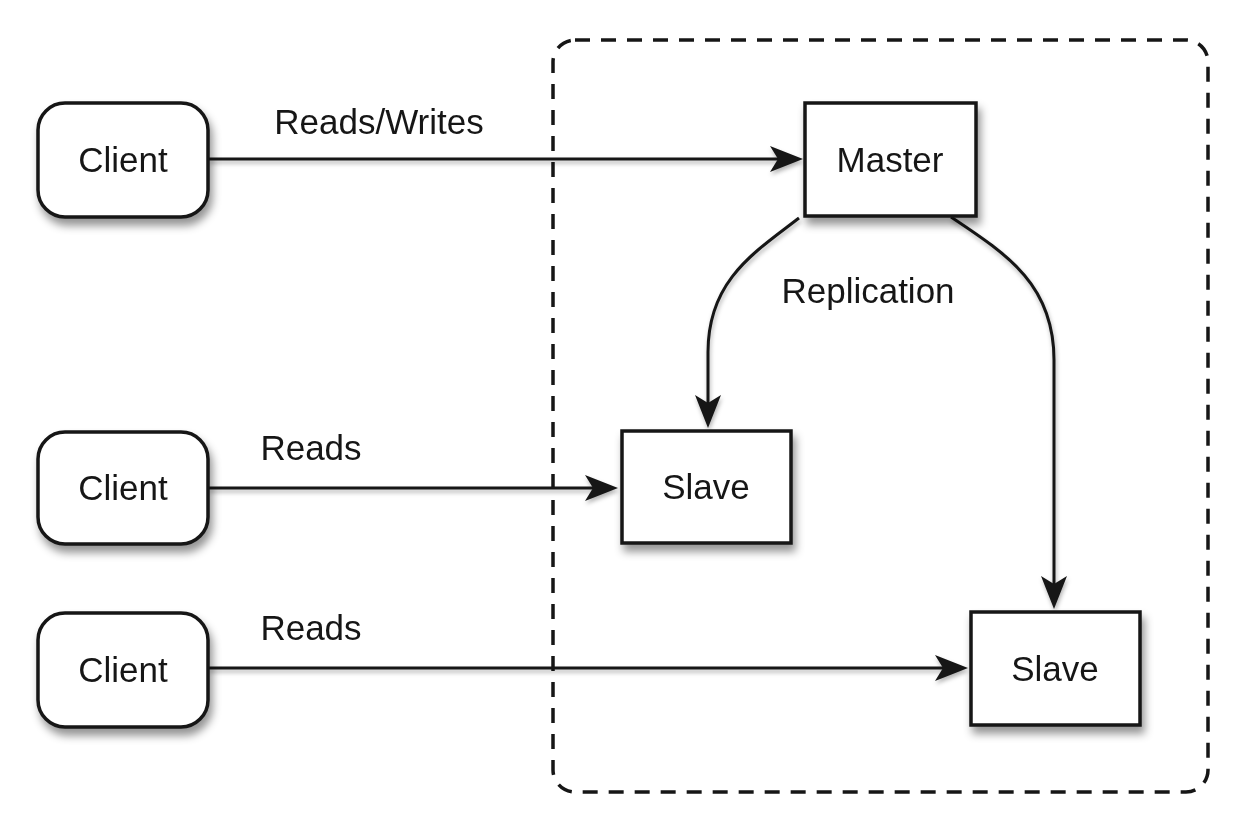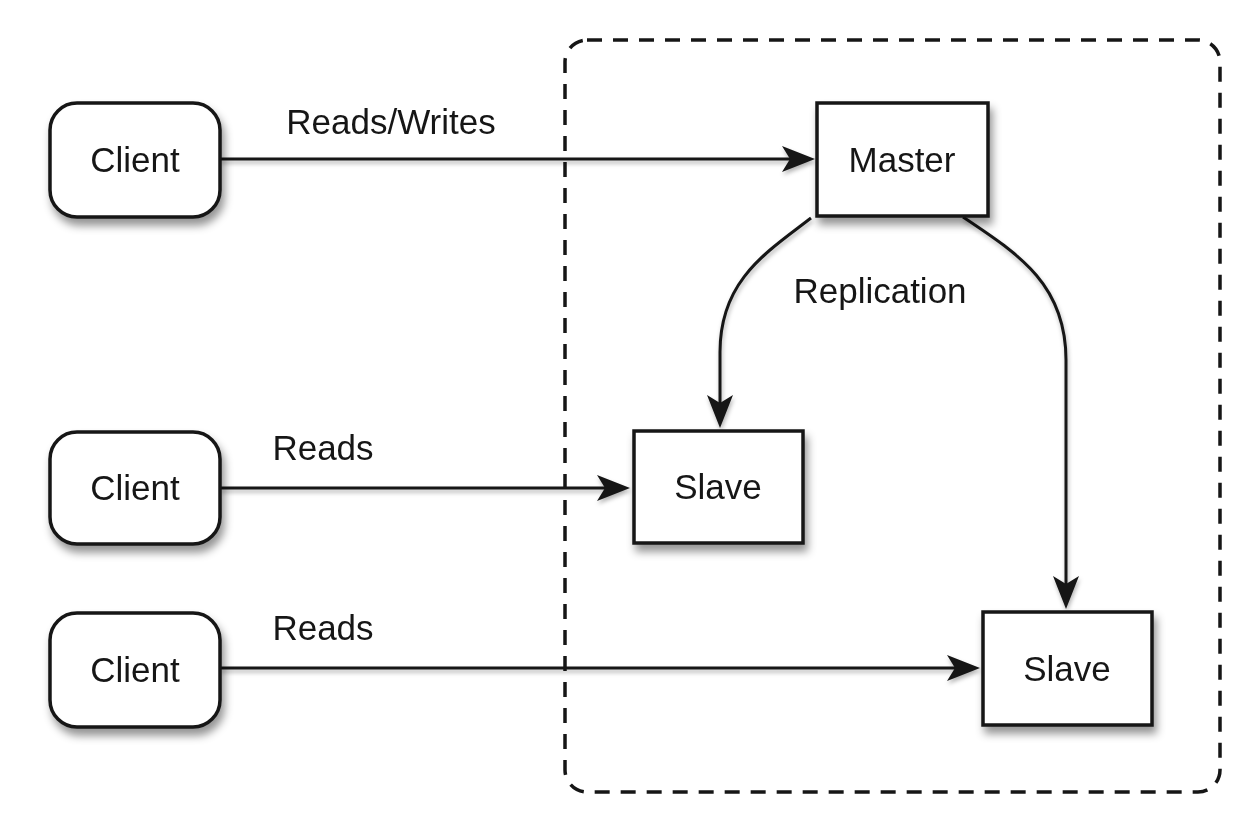--- a/index.html
+++ b/index.html
@@ -7,21 +7,20 @@
     padding: 0;
     background: #ffffff;
     width: 1246px;
     height: 839px;
     overflow: hidden;
   }
   .diagram-wrap {
     width: 1234px;
     height: 839px;
     position: relative;
-    margin-left: 12px;
   }
   svg { display: block; }
   .node-rect {
     fill: #ffffff;
     stroke: #161616;
     stroke-width: 3.5;
   }
   .shadow {
     filter: drop-shadow(3px 7px 4px rgba(0,0,0,0.42));
   }

